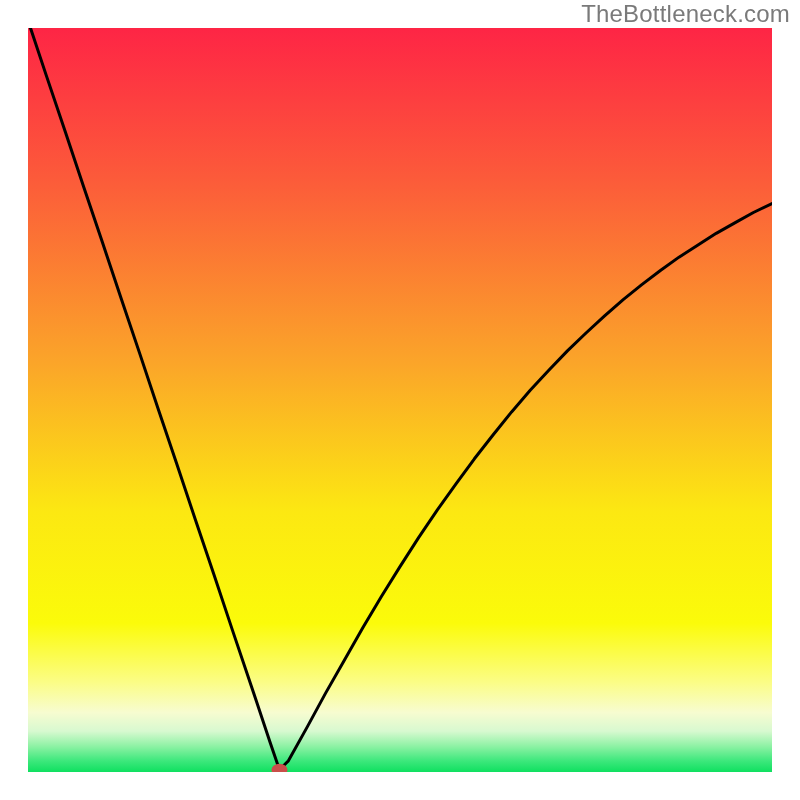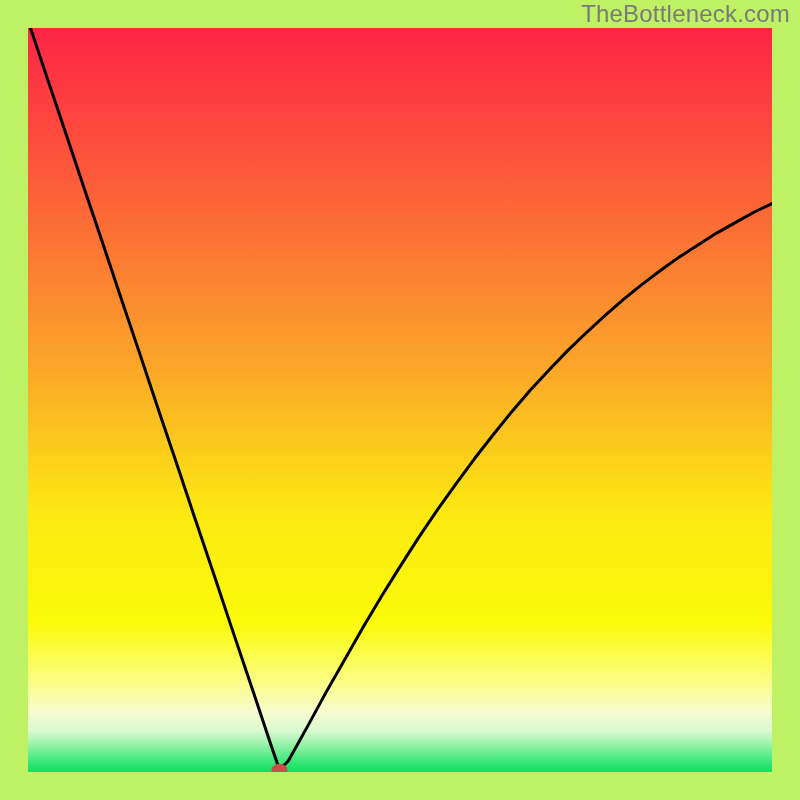--- a/index.html
+++ b/index.html
@@ -8,21 +8,21 @@
     width: 800px;
     height: 800px;
     background: #000;
     font-family: Arial, Helvetica, sans-serif;
     overflow: hidden;
   }
   .frame {
     position: relative;
     width: 800px;
     height: 800px;
-    background: #bef264;
+    background: #ffffff;
   }
   .watermark {
     position: absolute;
     top: 0px;
     right: 10px;
     color: #7a7a7a;
     font-size: 24px;
     font-weight: 500;
     letter-spacing: 0.2px;
     z-index: 10;

